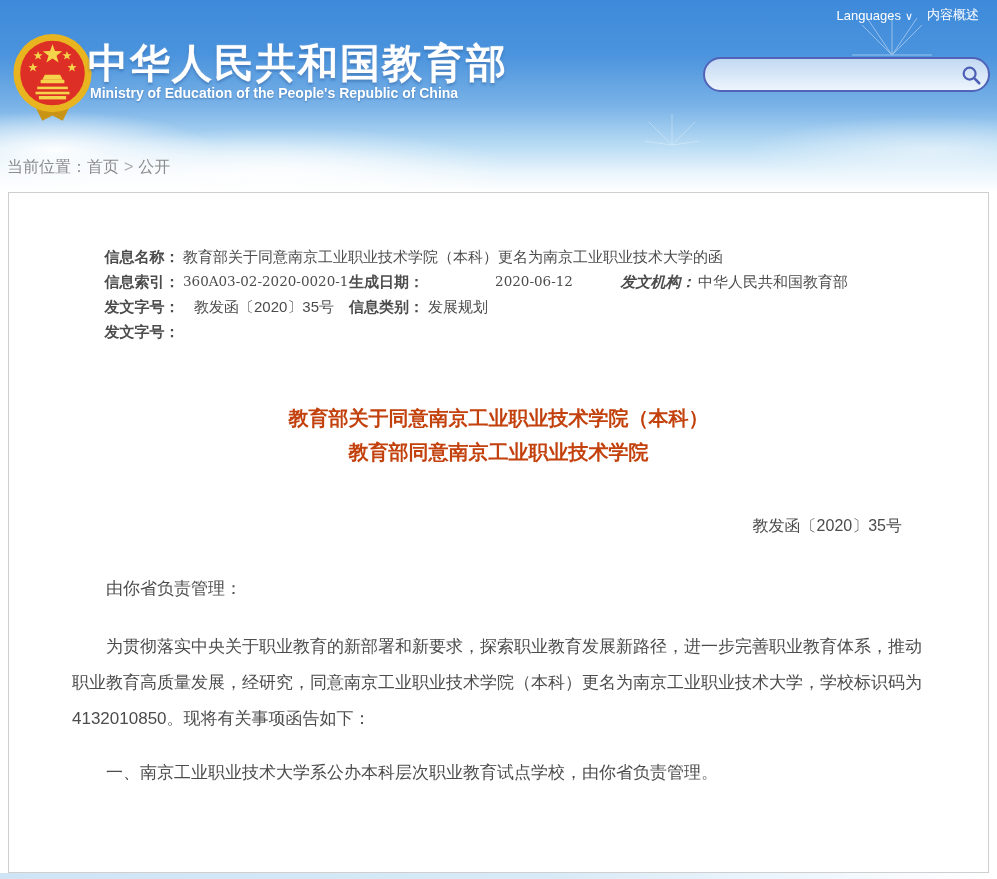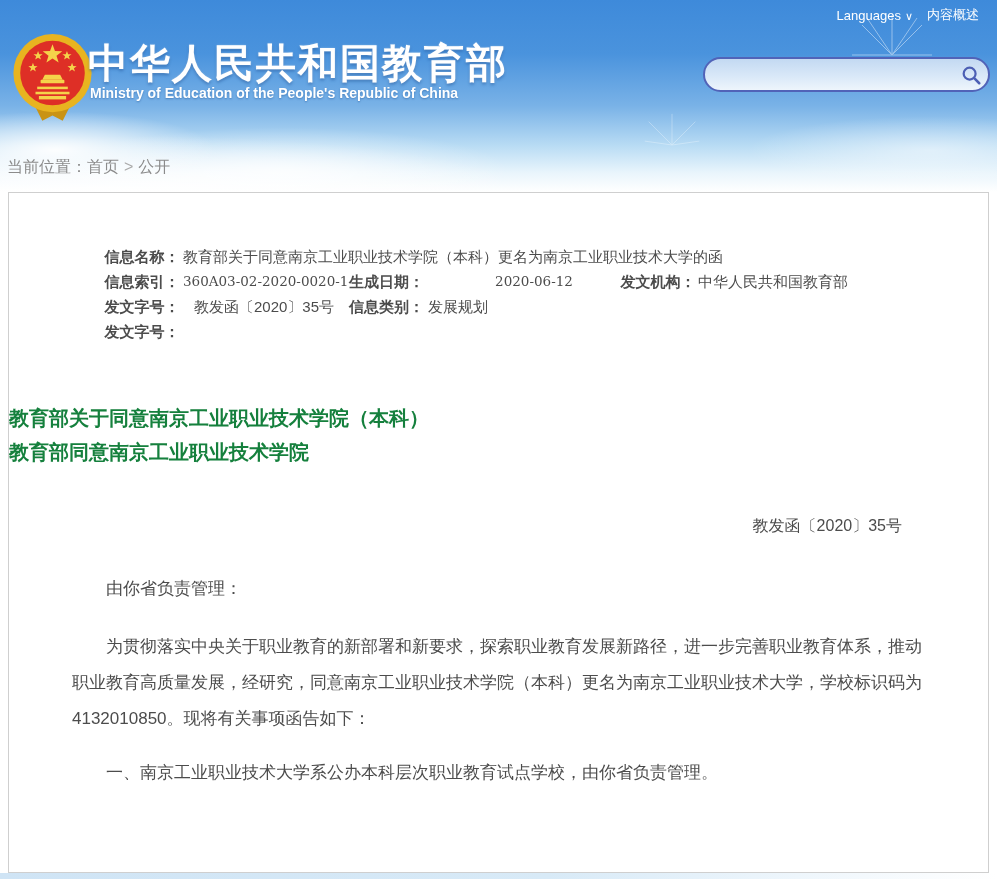--- a/index.html
+++ b/index.html
@@ -67,26 +67,26 @@
   
   .panel {
     position:absolute; left:8px; top:192px; width:981px; height:681px;
     background:#fff; border:1px solid #cfcfcf; overflow:hidden;
   }
 
   .info-table { margin:51px 0 0 92px; font-size:15px; color:#4c4c4c; }
   .info-row { display:flex; line-height:25px; white-space:nowrap;text-align:center; }
   .ilabel { font-weight:bold; flex:0 0 auto; }
   .w-l1 { width:82px; } .w-v1 { width:162px; } .w-l2 { width:83px; }
-  .w-v2 { width:168px;margin-left:22px; } .w-l3 { width:80px; }
+  .w-v2 { width:168px;margin-left:22px; } .w-l3 { width:80px;font-style:italic; }
   .ivalue { color:#4c4c4c; }
   .mono { font-family:"DejaVu Serif","Liberation Serif",serif; font-size:13.5px; }
 
   .doc-title {
-    margin-top:57px; color:#15803d;
+    margin-top:57px; text-align:center; color:#c2410c;
     font-size:20px; font-weight:bold; line-height:34px;
   }
   .doc-number {
     margin-top:39px; padding-right:86px; text-align:right;
     font-size:16px; color:#4c4c4c; line-height:36px;
   }
   .letter { padding:0 52px 0 63px; color:#4c4c4c; font-size:17px; line-height:36px; }
   .salutation { margin-top:27px; text-indent:2em; }
   .para { text-indent:2em; }
   .p1 { margin-top:26px; } .p2 { margin-top:22px; } .p3 { margin-top:18px; }

